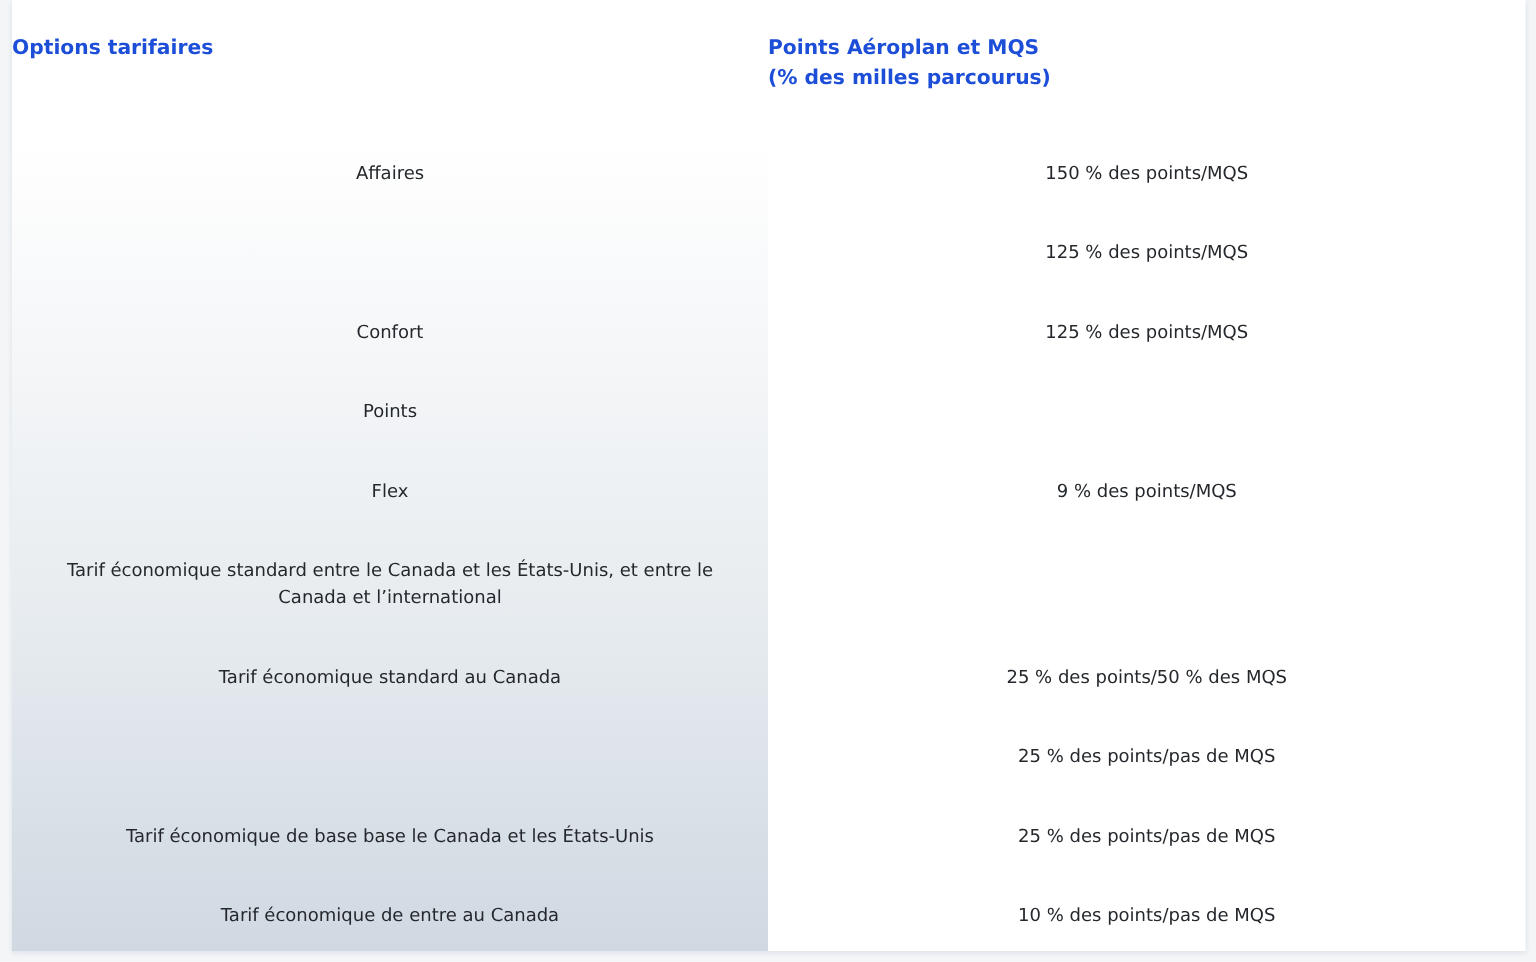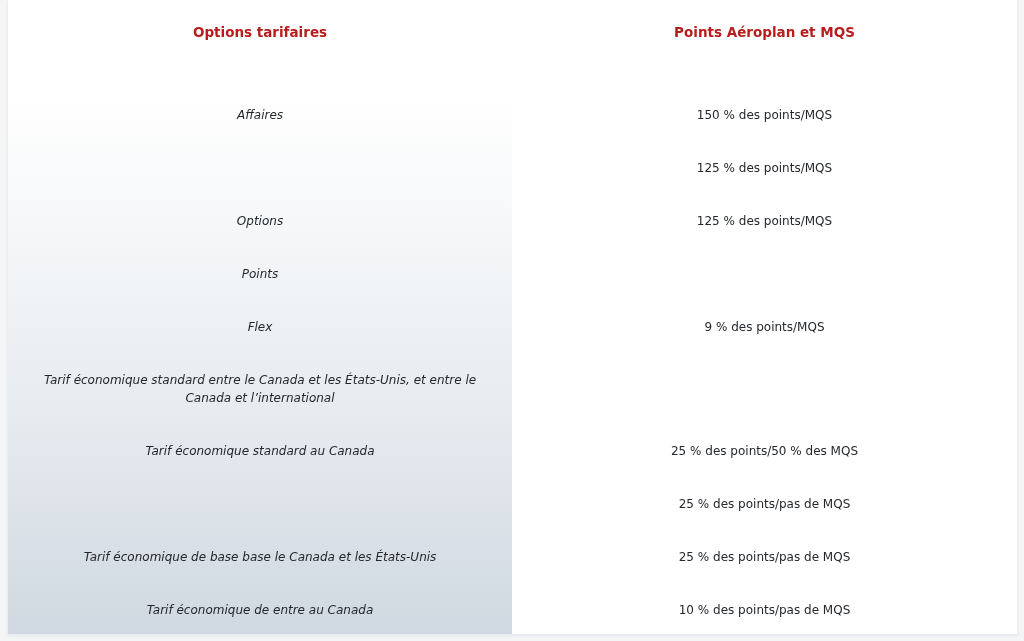--- a/index.html
+++ b/index.html
@@ -34,23 +34,23 @@
       left: 0;
       top: 0;
       width: 1009px;
       height: 96px;
     }
     .th {
       position: absolute;
       top: 22px;
       font-size: 13.5px;
       font-weight: bold;
-      text-align: center;
+      text-align: left;
       line-height: 20px;
-      color: #b91c1c;
+      color: #1d4ed8;
     }
     .th.left { left: 0; width: 504px; top: 22px; }
     .th.right { left: 504px; width: 505px; }
     .rows {
       position: absolute;
       left: 0;
       top: 88px;
       width: 1009px;
     }
     .row {
@@ -64,46 +64,47 @@
       top: 0;
       height: 100%;
       display: flex;
       align-items: center;
       justify-content: center;
       text-align: center;
       font-size: 12px;
       line-height: 18px;
       color: #24282c;
     }
-    .cell.left { left: 0; width: 504px; padding: 0 28px; box-sizing: border-box; font-style: italic; }
+    .cell.left { left: 0; width: 504px; padding: 0 28px; box-sizing: border-box; }
     .cell.right { left: 504px; width: 505px; }
   </style>
 </head>
 <body>
 
 <div class="card">
   <div class="col-bg-left"></div>
 
   <div class="header-row">
     <div class="th left">Options tarifaires</div>
     <div class="th right">
       <div>Points Aéroplan et MQS</div>
+      <div>(% des milles parcourus)</div>
     </div>
   </div>
 
   <div class="rows">
     <div class="row">
       <div class="cell left">Affaires</div>
       <div class="cell right">150 % des points/MQS</div>
     </div>
     <div class="row">
       <div class="cell right">125 % des points/MQS</div>
     </div>
     <div class="row">
-      <div class="cell left">Options</div>
+      <div class="cell left">Confort</div>
       <div class="cell right">125 % des points/MQS</div>
     </div>
     <div class="row">
       <div class="cell left">Points</div>
     </div>
     <div class="row">
       <div class="cell left">Flex</div>
       <div class="cell right">9 % des points/MQS</div>
     </div>
     <div class="row tall">

